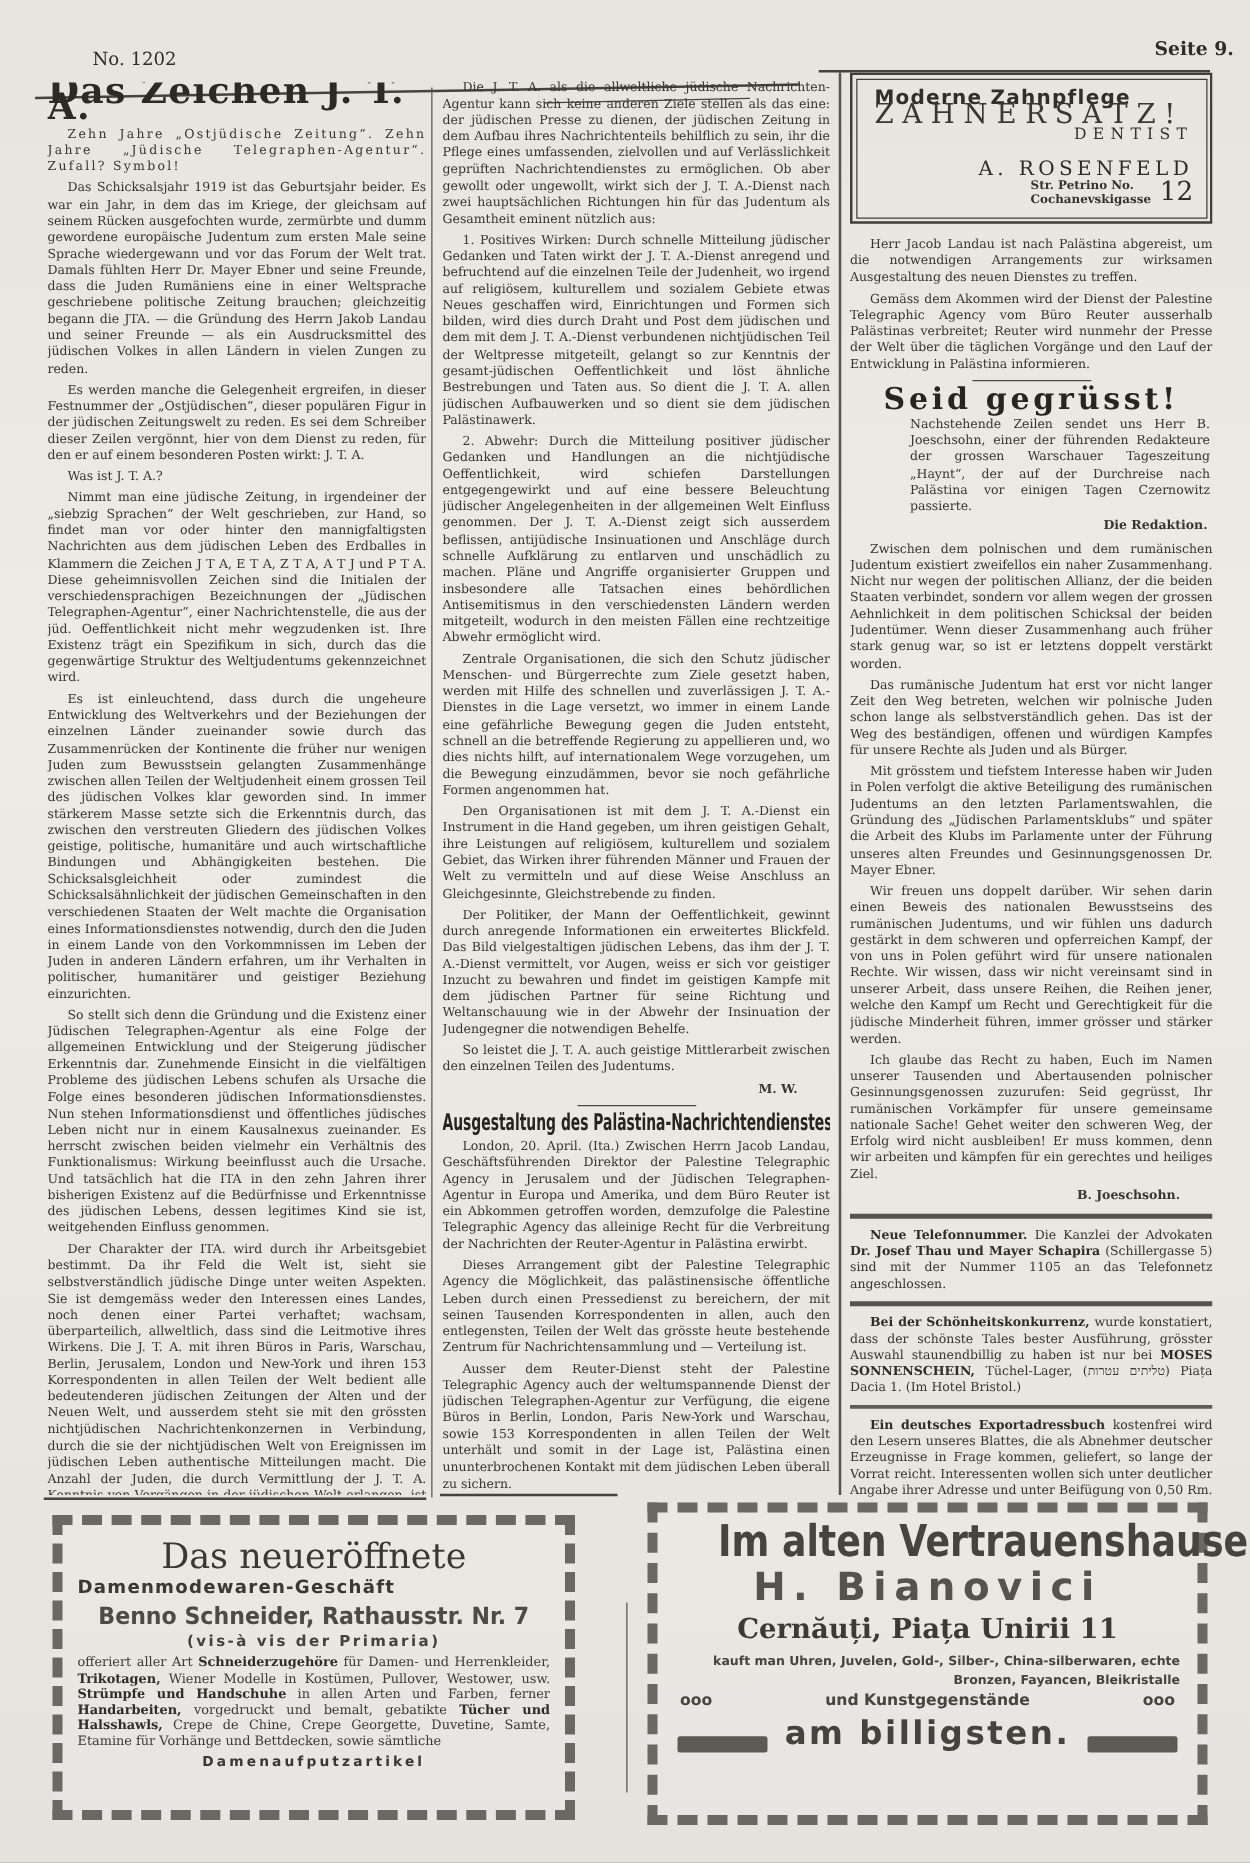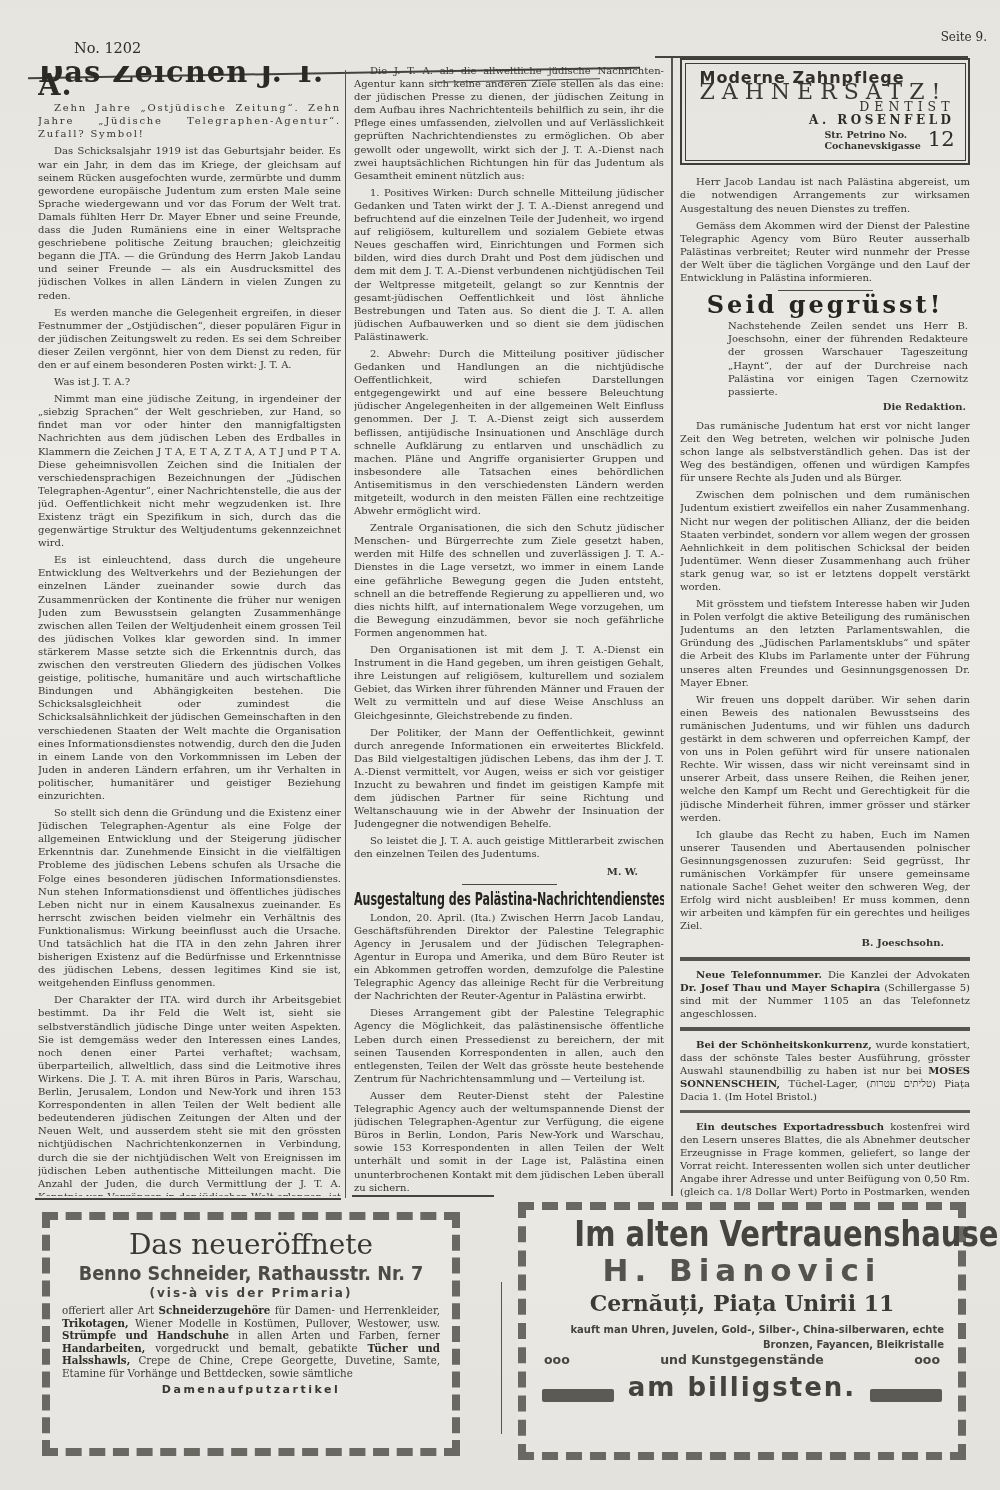--- a/index.html
+++ b/index.html
@@ -2,21 +2,21 @@
 <html><head>
 <meta charset="utf-8">
 <style>
   html,body{margin:0;padding:0;background:#b8b6b2;}
   .page{position:relative;width:986px;height:1490px;margin:0 auto;overflow:hidden;
         background:linear-gradient(180deg,#e6e4df 0%,#edebe6 35%,#e9e7e2 70%,#e4e2dd 100%);
         font-family:"DejaVu Serif",serif;color:#38362f;padding-left:39px;}
   
   .hdr-issue{position:absolute;left:74px;top:40px;font-size:14.5px;color:#2f2d28;}
   .hdr-mast{position:absolute;left:0;right:0;top:36px;text-align:center;font-size:14.5px;font-weight:bold;letter-spacing:1px;color:#2f2d28;}
-  .hdr-page{position:absolute;right:38px;top:30px;font-size:12px;color:#2f2d28;}
+  .hdr-page{position:absolute;right:38px;top:30px;font-size:15px;color:#2f2d28;font-weight:bold;}
   .rule{position:absolute;background:#45433d;}
   
   .col{position:absolute;text-align:justify;font-size:10px;line-height:13.1px;overflow:hidden;}
   .col p{margin:0 0 4px;text-indent:16px;}
   .jta-title{font-size:29px;font-weight:bold;text-align:left;text-indent:0;margin:0 0 9px;color:#2c2a25;letter-spacing:1px;}
   .lead{letter-spacing:1.8px;}
   .qline{text-indent:26px;margin:2px 0 3px;}
   .sig{ text-align:right;font-weight:bold;padding-right:26px;text-indent:0;margin:2px 0 2px;}
   .shortrule{width:95px;border-top:1.6px solid #4a4842;margin:6px auto 7px;}
   .pal-title{font-family:"DejaVu Sans",sans-serif;font-weight:bold;font-size:18.5px;white-space:nowrap;
@@ -27,21 +27,21 @@
   .note-sig{text-align:right;font-weight:bold;margin:0 4px 6px 0;}
   .band{height:4px;background:#56544e;margin:7px 0 7px;}
   .band.thin{height:2.5px;background:#5e5c56;}
   
   .dent{border:2px solid #403e38;padding:2.5px;margin:0 0 10px;}
   .dent-in{border:1px solid #403e38;padding:7px 10px 9px 14px;}
   .dent-l1{font-family:"DejaVu Sans",sans-serif;font-weight:bold;font-size:16px;letter-spacing:1px;color:#322f2a;}
   .dent-l2{font-size:22px;letter-spacing:7px;margin-top:1px;color:#3a3832;}
   .dent-right{text-align:right;margin-top:2px;}
   .dent-l3{font-size:12.5px;letter-spacing:5px;color:#35332d;}
-  .dent-l4{font-size:12px;font-weight:bold;letter-spacing:3.5px;color:#2e2c26;margin-top:1px;}
+  .dent-l4{font-size:16px;font-weight:normal;letter-spacing:3.5px;color:#2e2c26;margin-top:15px;}
   .dent-addr{display:flex;justify-content:flex-end;align-items:center;gap:7px;margin-top:2px;}
   .dent-addr-lines{font-size:9.5px;font-weight:bold;line-height:11px;text-align:left;color:#35332d;}
   .dent-num{font-size:21px;color:#2e2c26;}
   
   .ad{position:absolute;border:8px dashed #6a6862;background:rgba(255,255,255,0.12);}
   .adL{left:42px;top:1212px;width:418px;height:244px;padding:6px 12px;box-sizing:border-box;text-align:center;}
   .adL-l1{font-size:28px;margin-top:2px;color:#3a3832;}
   .adL-l2{font-family:"DejaVu Sans",sans-serif;font-weight:bold;font-size:14.5px;letter-spacing:1px;text-align:left;margin:1px 0 4px;color:#3a3832;}
   .adL-l3{font-family:"DejaVu Sans",sans-serif;font-weight:bold;font-size:19px;white-space:nowrap;transform:scaleX(.93);transform-origin:50% 50%;color:#4d4b45;margin:1px 0 2px;}
   .adL-l4{font-family:"DejaVu Sans",sans-serif;font-weight:bold;font-size:12px;letter-spacing:2px;color:#44423c;margin-bottom:4px;}
@@ -122,36 +122,37 @@
       </div>
     </div>
     <p>Herr Jacob Landau ist nach Palästina abgereist, um die notwendigen Arrangements zur wirksamen Ausgestaltung des neuen Dienstes zu treffen.</p>
     <p>Gemäss dem Akommen wird der Dienst der Palestine Telegraphic Agency vom Büro Reuter ausserhalb Palästinas verbreitet; Reuter wird nunmehr der Presse der Welt über die täglichen Vorgänge und den Lauf der Entwicklung in Palästina informieren.</p>
     <div class="shortrule"></div>
     <div class="seid-title">Seid gegrüsst!</div>
     <div class="note">
         <p>Nachstehende Zeilen sendet uns Herr B. Joeschsohn, einer der führenden Redakteure der grossen Warschauer Tageszeitung „Haynt“, der auf der Durchreise nach Palästina vor einigen Tagen Czernowitz passierte.</p>
       </div>
     <div class="note-sig">Die Redaktion.</div>
+    <p>Zwischen dem polnischen und dem rumänischen Judentum existiert zweifellos ein naher Zusammenhang. Nicht nur wegen der politischen Allianz, der die beiden Staaten verbindet, sondern vor allem wegen der grossen Aehnlichkeit in dem politischen Schicksal der beiden Judentümer. Wenn dieser Zusammenhang auch früher stark genug war, so ist er letztens doppelt verstärkt worden.</p>
     <p>Das rumänische Judentum hat erst vor nicht langer Zeit den Weg betreten, welchen wir polnische Juden schon lange als selbstverständlich gehen. Das ist der Weg des beständigen, offenen und würdigen Kampfes für unsere Rechte als Juden und als Bürger.</p>
-    <p>Zwischen dem polnischen und dem rumänischen Judentum existiert zweifellos ein naher Zusammenhang. Nicht nur wegen der politischen Allianz, der die beiden Staaten verbindet, sondern vor allem wegen der grossen Aehnlichkeit in dem politischen Schicksal der beiden Judentümer. Wenn dieser Zusammenhang auch früher stark genug war, so ist er letztens doppelt verstärkt worden.</p>
     <p>Mit grösstem und tiefstem Interesse haben wir Juden in Polen verfolgt die aktive Beteiligung des rumänischen Judentums an den letzten Parlamentswahlen, die Gründung des „Jüdischen Parlamentsklubs“ und später die Arbeit des Klubs im Parlamente unter der Führung unseres alten Freundes und Gesinnungsgenossen Dr. Mayer Ebner.</p>
     <p>Wir freuen uns doppelt darüber. Wir sehen darin einen Beweis des nationalen Bewusstseins des rumänischen Judentums, und wir fühlen uns dadurch gestärkt in dem schweren und opferreichen Kampf, der von uns in Polen geführt wird für unsere nationalen Rechte. Wir wissen, dass wir nicht vereinsamt sind in unserer Arbeit, dass unsere Reihen, die Reihen jener, welche den Kampf um Recht und Gerechtigkeit für die jüdische Minderheit führen, immer grösser und stärker werden.</p>
     <p>Ich glaube das Recht zu haben, Euch im Namen unserer Tausenden und Abertausenden polnischer Gesinnungsgenossen zuzurufen: Seid gegrüsst, Ihr rumänischen Vorkämpfer für unsere gemeinsame nationale Sache! Gehet weiter den schweren Weg, der Erfolg wird nicht ausbleiben! Er muss kommen, denn wir arbeiten und kämpfen für ein gerechtes und heiliges Ziel.</p>
     <div class="sig">B. Joeschsohn.</div>
     <div class="band"></div>
     <p><b>Neue Telefonnummer. </b>Die Kanzlei der Advokaten <b>Dr. Josef Thau und Mayer Schapira</b> (Schillergasse 5) sind mit der Nummer 1105 an das Telefonnetz angeschlossen.</p>
     <div class="band"></div>
     <p><b>Bei der Schönheitskonkurrenz, </b>wurde konstatiert, dass der schönste Tales bester Ausführung, grösster Auswahl staunendbillig zu haben ist nur bei <b>MOSES SONNENSCHEIN, </b>Tüchel-Lager, (טליתים עטרות) Piața Dacia 1. (Im Hotel Bristol.)</p>
     <div class="band thin"></div>
     <p><b>Ein deutsches Exportadressbuch </b>kostenfrei wird den Lesern unseres Blattes, die als Abnehmer deutscher Erzeugnisse in Frage kommen, geliefert, so lange der Vorrat reicht. Interessenten wollen sich unter deutlicher Angabe ihrer Adresse und unter Beifügung von 0,50 Rm. (gleich ca. 1/8 Dollar Wert) Porto in Postmarken, wenden an Buchholz &amp; Weisswange, Verlagsbuchhandlung, G. m. b. H., Berlin-Charlottenburg 2.</p>
   </div>
 
   <div class="ad adL">
     <div class="adL-l1">Das neueröffnete</div>
+    <div class="adL-l2">Damenmodewaren-Geschäft</div>
     <div class="adL-l3">Benno Schneider, Rathausstr. Nr. 7</div>
     <div class="adL-l4">(vis-à vis der Primaria)</div>
     <div class="adL-body">offeriert aller Art <b>Schneiderzugehöre</b> für Damen- und Herrenkleider, <b>Trikotagen,</b> Wiener Modelle in Kostümen, Pullover, Westower, usw. <b>Strümpfe und Handschuhe</b> in allen Arten und Farben, ferner <b>Handarbeiten,</b> vorgedruckt und bemalt, gebatikte <b>Tücher und Halsshawls,</b> Crepe de Chine, Crepe Georgette, Duvetine, Samte, Etamine für Vorhänge und Bettdecken, sowie sämtliche</div>
     <div class="adL-l5">Damenaufputzartikel</div>
   </div>
 
   <div class="ad adR">
     <div class="adR-l1">Im alten Vertrauenshause</div>
     <div class="adR-l2">H. Bianovici</div>
     <div class="adR-l3">Cernăuți, Piața Unirii 11</div>

